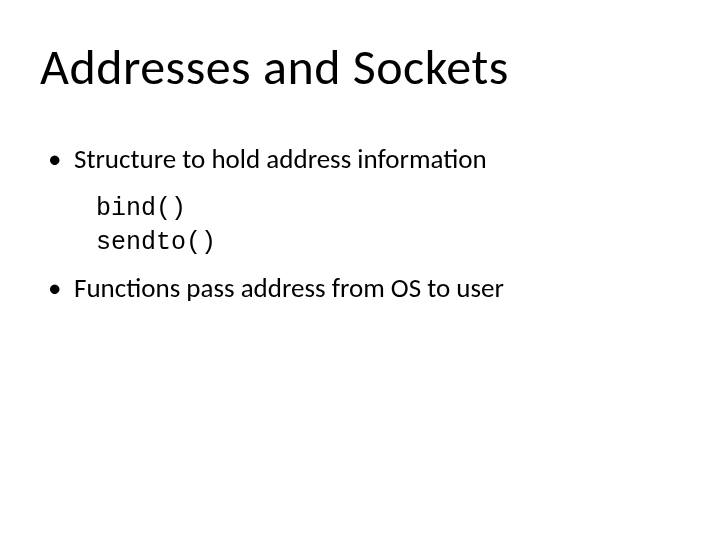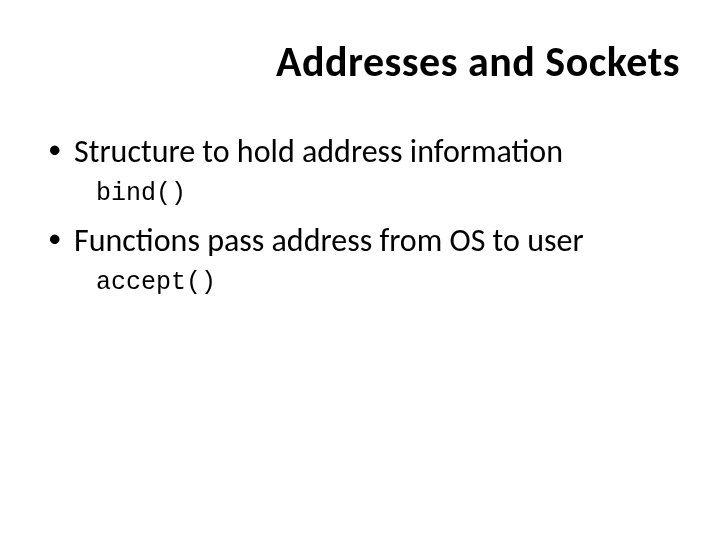--- a/index.html
+++ b/index.html
@@ -5,65 +5,65 @@
     * { margin: 0; padding: 0; box-sizing: border-box; }
     body {
       width: 720px;
       height: 540px;
       background: #fff;
       font-family: Calibri, "Segoe UI", Arial, sans-serif;
       color: #000;
       padding: 30px 40px 40px 40px;
     }
     .title {
-      text-align: right;
-      font-size: 42px;
-      font-weight: 700;
+      text-align: left;
+      font-size: 50px;
+      font-weight: 400;
       margin-bottom: 44px;
       margin-top: 6px;
       letter-spacing: 0.5px;
     }
     .bullet-list {
       list-style: none;
       padding-left: 0;
     }
     .bullet-item {
-      font-size: 32px;
+      font-size: 27px;
       line-height: 1.3;
       margin-bottom: 2px;
       padding-left: 34px;
       position: relative;
     }
     .bullet-item::before {
       content: "•";
       position: absolute;
       left: 8px;
       top: 0;
       font-size: 27px;
     }
     .code-block {
       font-family: "Courier New", Courier, monospace;
       font-size: 25px;
       line-height: 1.35;
-      margin: 4px 0 10px 56px;
+      margin: 16px 0 10px 56px;
     }
     .code-line { display: block; }
   </style>
 </head>
 <body>
 
 <div class="title">Addresses and Sockets</div>
 
 <ul class="bullet-list">
   <li class="bullet-item">Structure to hold address information</li>
 </ul>
 
 <div class="code-block">
   <span class="code-line">bind()</span>
+  <span class="code-line">sendto()</span>
 </div>
 
 <ul class="bullet-list">
   <li class="bullet-item">Functions pass address from OS to user</li>
 </ul>
 
 <div class="code-block">
-  <span class="code-line">accept()</span>
 </div>
 
 </body></html>

